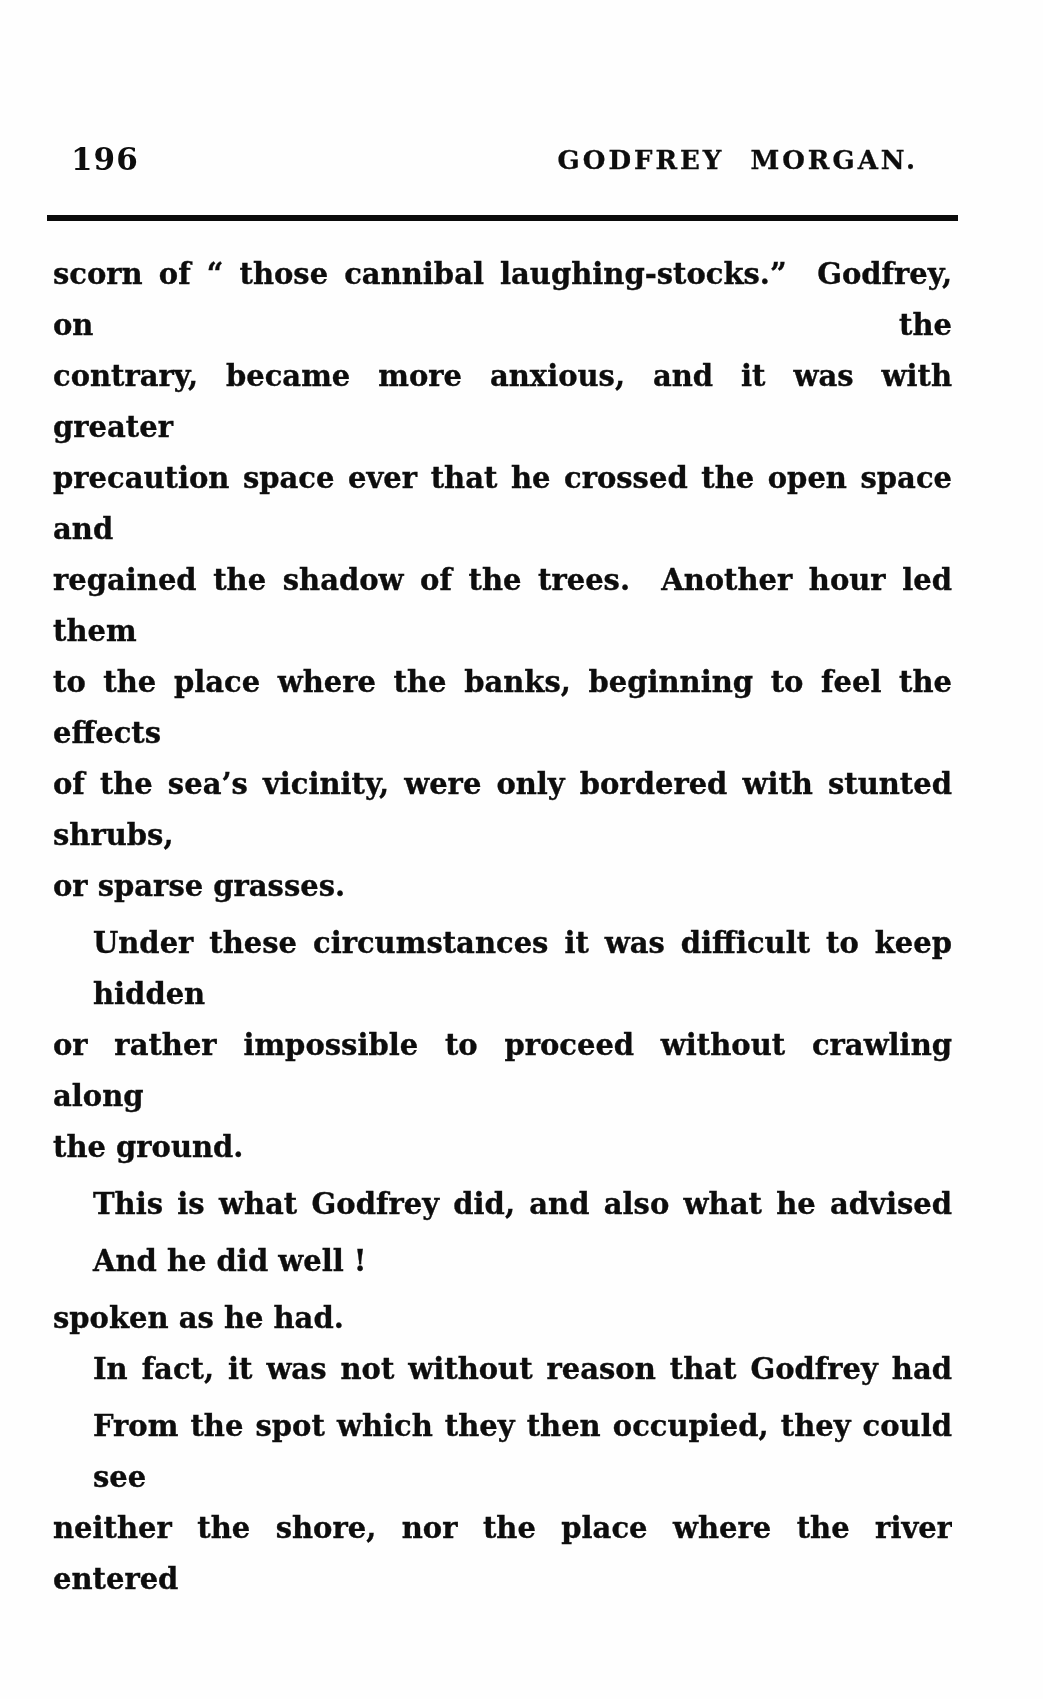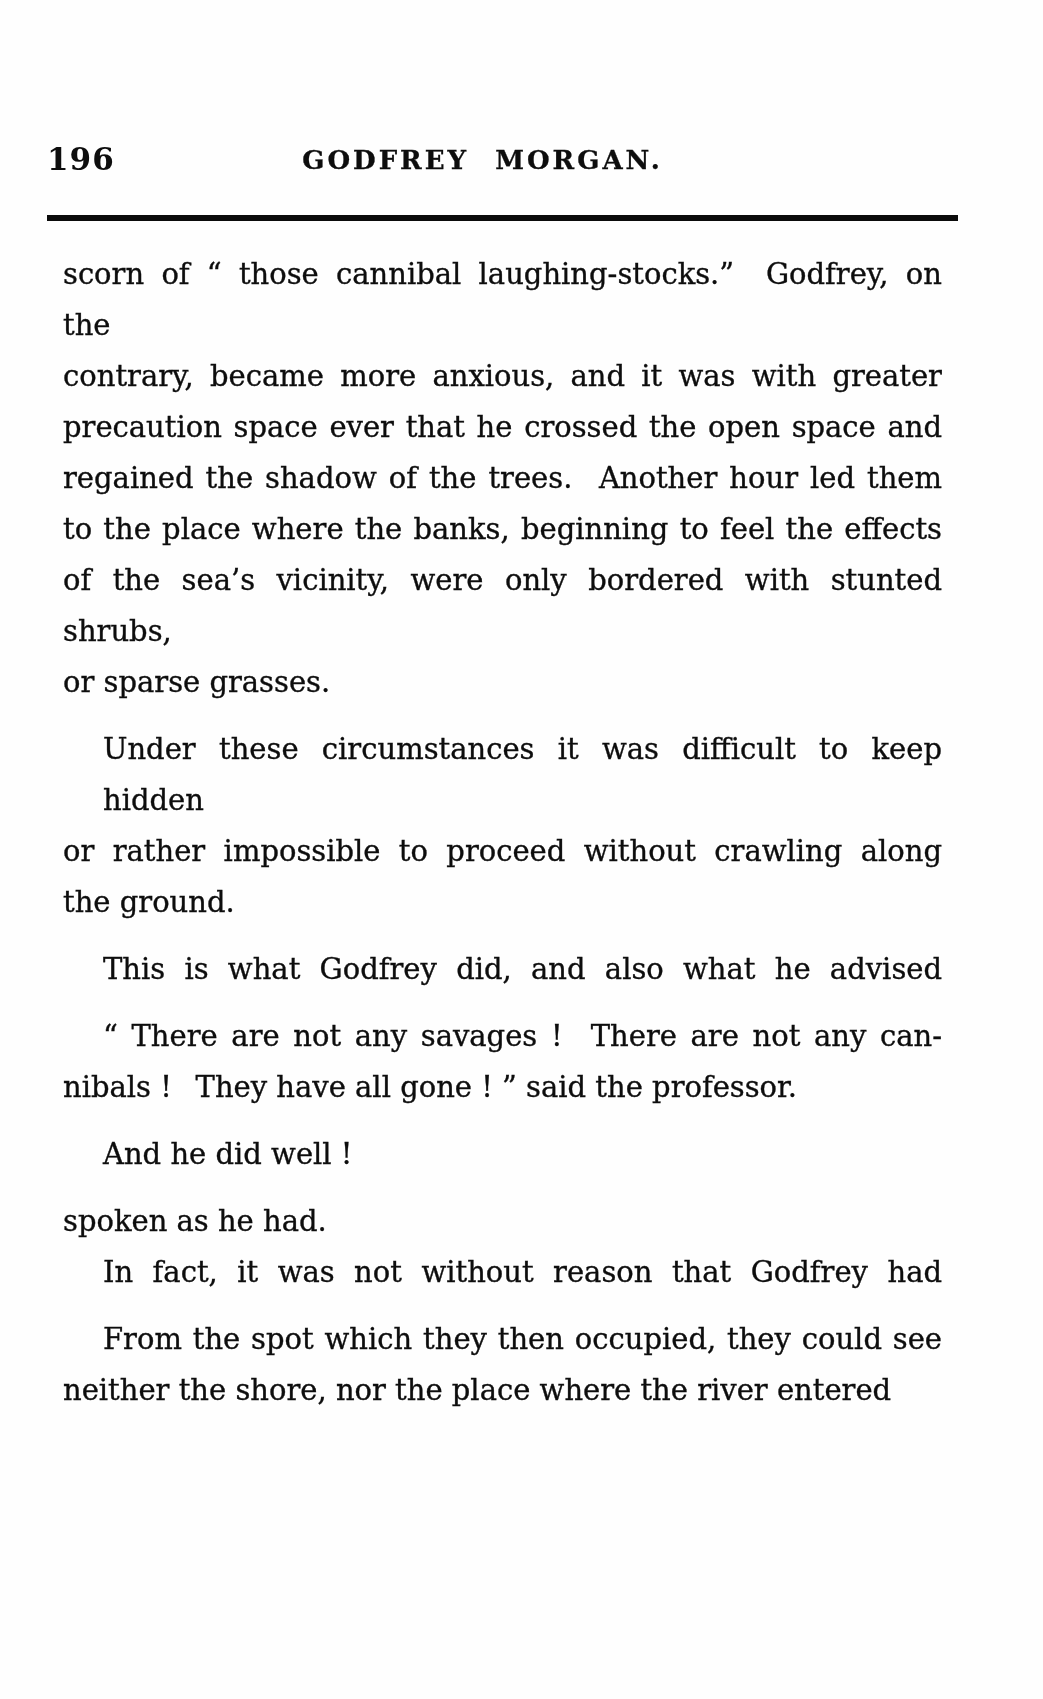--- a/index.html
+++ b/index.html
@@ -14,57 +14,59 @@
     background: #fefefe;
     color: #0d0d0d;
     font-family: "DejaVu Serif", "Liberation Serif", serif;
     box-sizing: border-box;
     padding: 142px 85px 0 47px;
     overflow: hidden;
   }
   .header-row {
     position: relative;
     height: 34px;
+    margin-left: 24px;
   }
   .page-number {
     position: absolute;
     left: 0;
     top: 0;
     font-size: 31px;
     font-weight: 700;
     letter-spacing: 1px;
     line-height: 34px;
   }
   .running-header {
     position: absolute;
     left: 0;
     right: 40px;
     top: 2px;
-    text-align: center;
+    text-align: right;
     font-size: 26px;
     font-weight: 700;
     letter-spacing: 3px;
     word-spacing: 14px;
     line-height: 32px;
     -webkit-text-stroke: 0.3px #0d0d0d;
   }
   .header-rule {
     margin-top: 39px;
     height: 6px;
     background: #0b0b0b;
     border: none;
   }
   .text-body {
     margin-top: 28px;
     font-size: 29px;
     line-height: 51px;
     -webkit-text-stroke: 0.35px #101010;
   }
   .paragraph {
-    margin: 16px;
+    margin: 6px;
+    font-weight: bold;
   }
   .line {
     text-align: justify;
     text-align-last: justify;
     white-space: normal;
     overflow: hidden;
   }
   .line-last {
     text-align-last: left;
   }
@@ -93,24 +95,20 @@
       </div>
       <div class="paragraph">
         <div class="line line-indent">Under these circumstances it was difficult to keep hidden</div>
         <div class="line">or rather impossible to proceed without crawling along</div>
         <div class="line line-last">the ground.</div>
       </div>
       <div class="paragraph">
         <div class="line line-indent">This is what Godfrey did, and also what he advised</div>
       </div>
       <div class="paragraph">
-        <div class="line line-indent">“ There are not any savages !  There are not any can-</div>
-        <div class="line line-last">nibals !  They have all gone ! ” said the professor.</div>
-      </div>
-      <div class="paragraph">
         <div class="line line-last line-indent">And he did well !</div>
       </div>
       <div class="paragraph">
         <div class="line line-last">spoken as he had.</div>
         <div class="line line-indent">In fact, it was not without reason that Godfrey had</div>
       </div>
       <div class="paragraph">
         <div class="line line-indent">From the spot which they then occupied, they could see</div>
         <div class="line line-last">neither the shore, nor the place where the river entered</div>
       </div>

